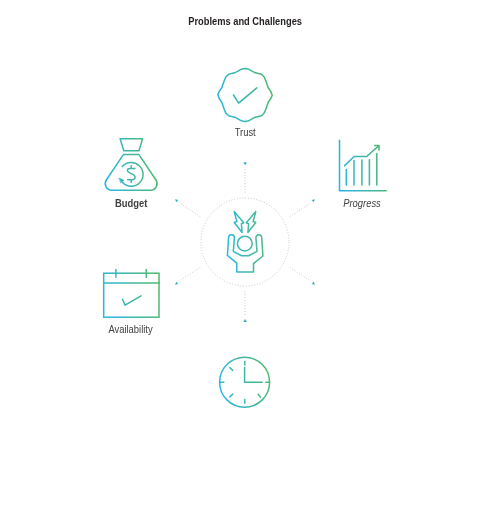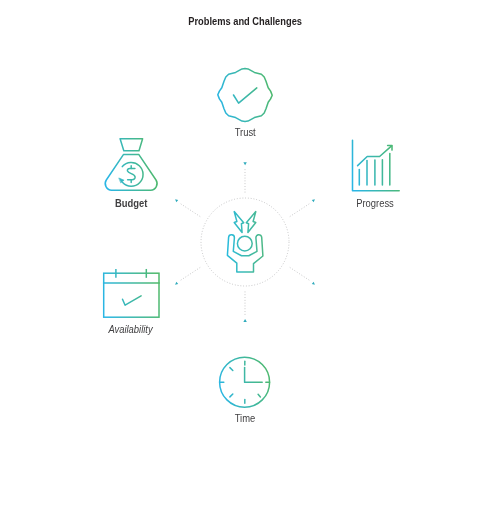--- a/index.html
+++ b/index.html
@@ -72,21 +72,21 @@
       <defs>
         <linearGradient id="gt" gradientUnits="userSpaceOnUse" x1="22" y1="34" x2="78" y2="22">
           <stop offset="0" stop-color="#2ab6e4"></stop>
             <stop offset="1" stop-color="#4fb96c"></stop>
         </linearGradient>
       </defs>
     </svg>
     <div class="lbl" style="top:61px;"><span>Trust</span></div>
   </div>
 
-  <div class="node" style="left:325px;top:138px;width:100px;height:75px;">
+  <div class="node" style="left:312px;top:138px;width:100px;height:75px;font-style:italic;">
     <svg width="100" height="56" viewBox="0 0 100 56">
       <g fill="none" stroke="url(#gp)" stroke-width="1.55" stroke-linecap="round" stroke-linejoin="round">
         <path d="M27.5 2.2 V52.7 H74.2"></path>
         <path d="M34.3 46.9 V31.4"></path>
         <path d="M42.0 46.9 V22.6"></path>
         <path d="M49.9 46.9 V22.0"></path>
         <path d="M57.4 46.9 V21.8"></path>
         <path d="M64.8 46.9 V15.4"></path>
         <path d="M32.6 27.6 L42.2 18.5 H54.6 L66.6 7.8"></path>
         <path d="M62.6 7.5 H67.0 V12.1"></path>
@@ -118,24 +118,23 @@
           <path d="M34.9 43.9 L37.8 41.0"></path>
         </g>
       </g>
       <defs>
         <linearGradient id="gm" gradientUnits="userSpaceOnUse" x1="24" y1="36" x2="76" y2="22">
           <stop offset="0" stop-color="#2ab6e4"></stop>
             <stop offset="1" stop-color="#4fb96c"></stop>
         </linearGradient>
       </defs>
     </svg>
-    <div class="lbl" style="top:61px;"><span>Time</span></div>
   </div>
 
-  <div class="node" style="left:81px;top:264px;width:100px;height:75px;font-style:italic;">
+  <div class="node" style="left:81px;top:264px;width:100px;height:75px;">
     <svg width="100" height="56" viewBox="0 0 100 56">
       <g fill="none" stroke="url(#ga)" stroke-width="1.5" stroke-linecap="square" stroke-linejoin="miter">
         <rect x="22.7" y="9.2" width="55.3" height="44.0"></rect>
         <path d="M22.7 19.0 H78.0"></path>
         <path d="M34.9 5.7 V13.1"></path>
         <path d="M65.3 5.7 V13.1"></path>
         <path d="M41.5 35.3 L44.1 41.2 L60.1 31.8" stroke-linecap="round" stroke-linejoin="round"></path>
       </g>
       <defs>
         <linearGradient id="ga" gradientUnits="userSpaceOnUse" x1="23" y1="36" x2="78" y2="26">

